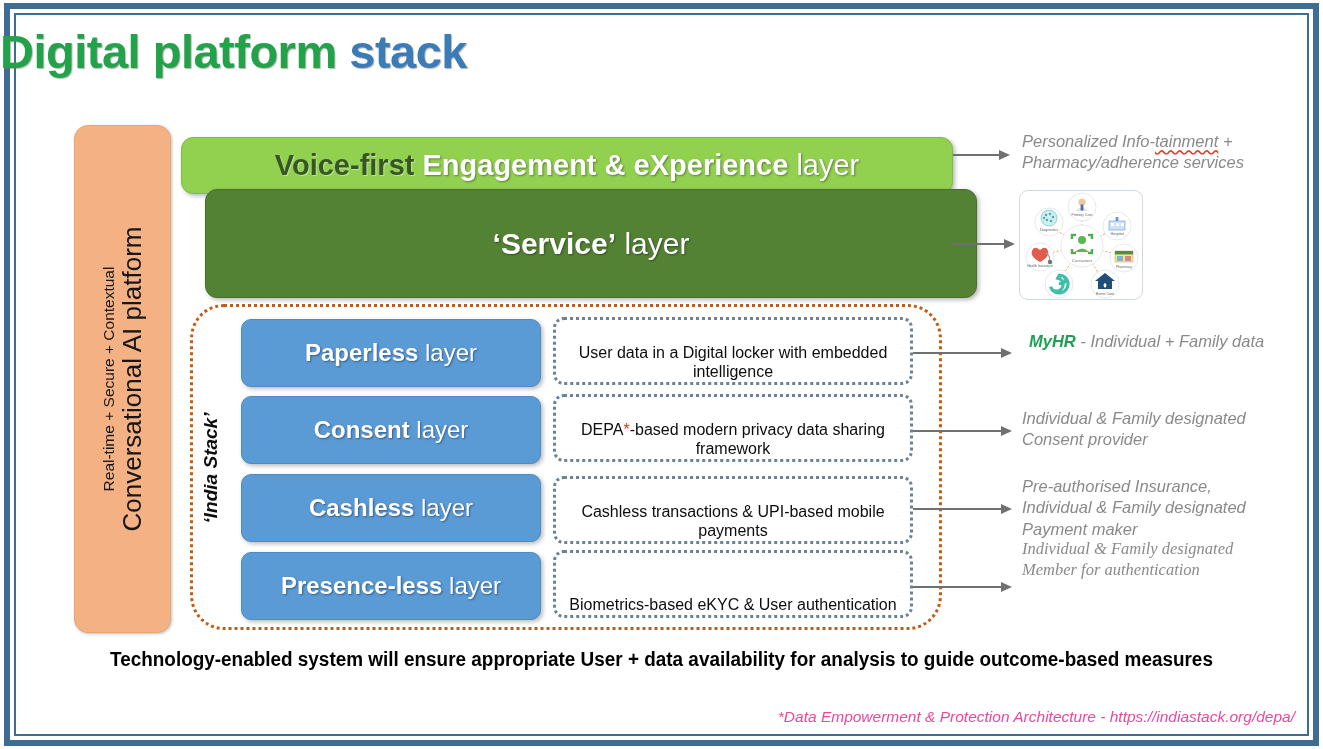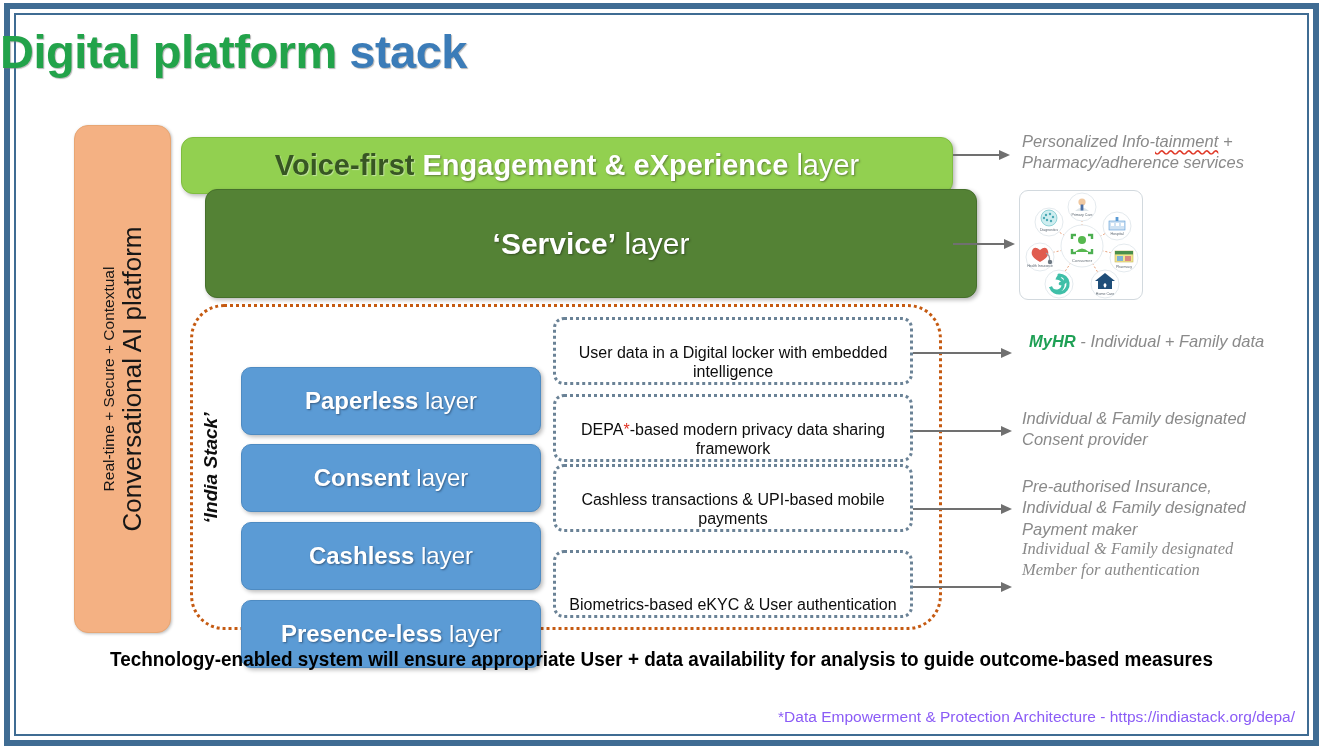--- a/index.html
+++ b/index.html
@@ -108,21 +108,21 @@
     color: #0d0d0d;
   }
 
   
   .blayer {
     position: absolute; left: 241px; width: 300px; height: 68px;
     background: #5b9bd5; border: 1px solid #4e8bc2;
     border-radius: 10px;
     box-shadow: 2px 2px 4px rgba(0,0,0,.27);
     display: flex; align-items: center; justify-content: center;
-    white-space: nowrap; font-size: 24px; margin-top: 48px;
+    white-space: nowrap; font-size: 24px;
   }
   .blayer .wb { color: #ffffff; font-weight: bold; text-shadow: 1px 1px 2px rgba(35,60,90,.65); }
   .blayer .wr { color: #ffffff; font-weight: normal; text-shadow: 1px 1px 2px rgba(35,60,90,.65); }
 
   
   .dbox {
     position: absolute; left: 553px; width: 360px; height: 68px;
     border: 3px dotted #6a8296;
     border-radius: 11px;
     background: #ffffff;
@@ -176,21 +176,21 @@
   
   #bottom-line {
     position: absolute; left: 0; top: 648px; width: 1323px;
     text-align: center;
     font-size: 19.5px; font-weight: bold; color: #000000;
     white-space: nowrap;
     transform: scaleX(0.97);
   }
   #footnote {
     position: absolute; right: 28px; top: 708px;
-    font-size: 15.5px; color: #8b5cf6;
+    font-size: 15.5px; font-style: italic; color: #ec4899;
     white-space: nowrap;
   }
 </style>
 </head>
 <body>
 
 <div id="slide">
 
   <div class="frame-outer"></div>
   <div class="frame-inner"></div>
@@ -249,21 +249,21 @@
     <span>&nbsp;</span>
     <span class="wr">layer</span>
   </div>
 
   <div class="dbox" style="top:317px">
     <span>User data in a Digital locker with embedded intelligence</span>
   </div>
   <div class="dbox" style="top:394px">
     <span><span>DEPA</span><span class="ast">*</span><span>-based modern privacy data sharing framework</span></span>
   </div>
-  <div class="dbox" style="top:464px">
+  <div class="dbox" style="top:476px">
     <span>Cashless transactions &amp; UPI-based mobile payments</span>
   </div>
   <div class="dbox" style="top:550px">
     <span>Biometrics-based eKYC &amp; User authentication</span>
   </div>
 
   <div class="arrow" style="left:953px; top:149px; width:57px;">
     <div class="shaft"></div>
     <div class="head"></div>
   </div>

